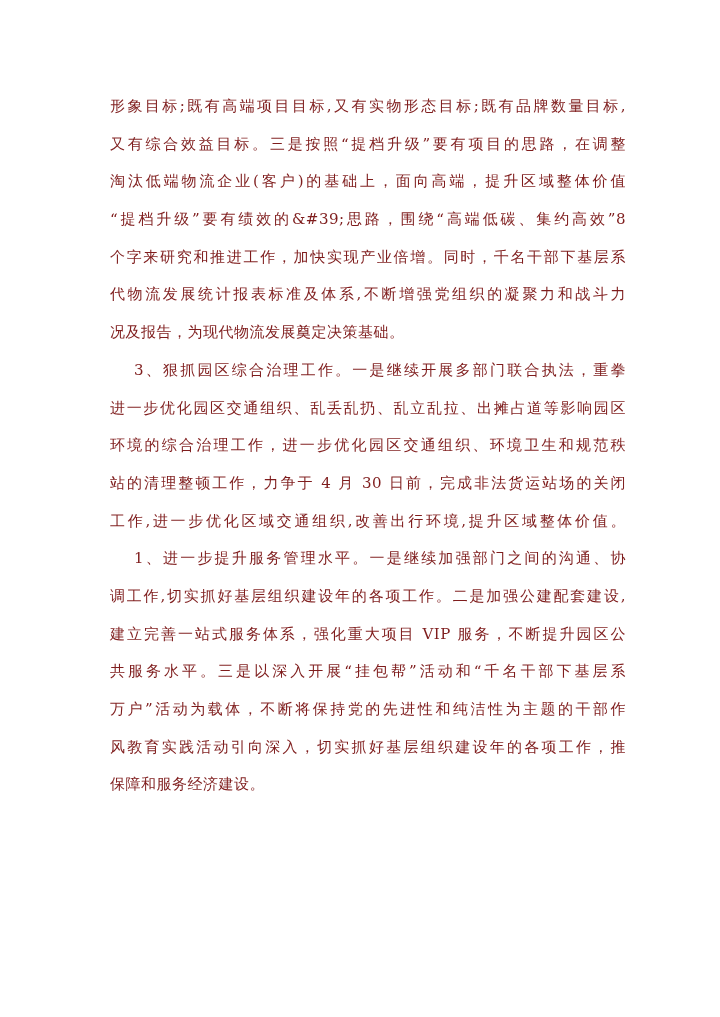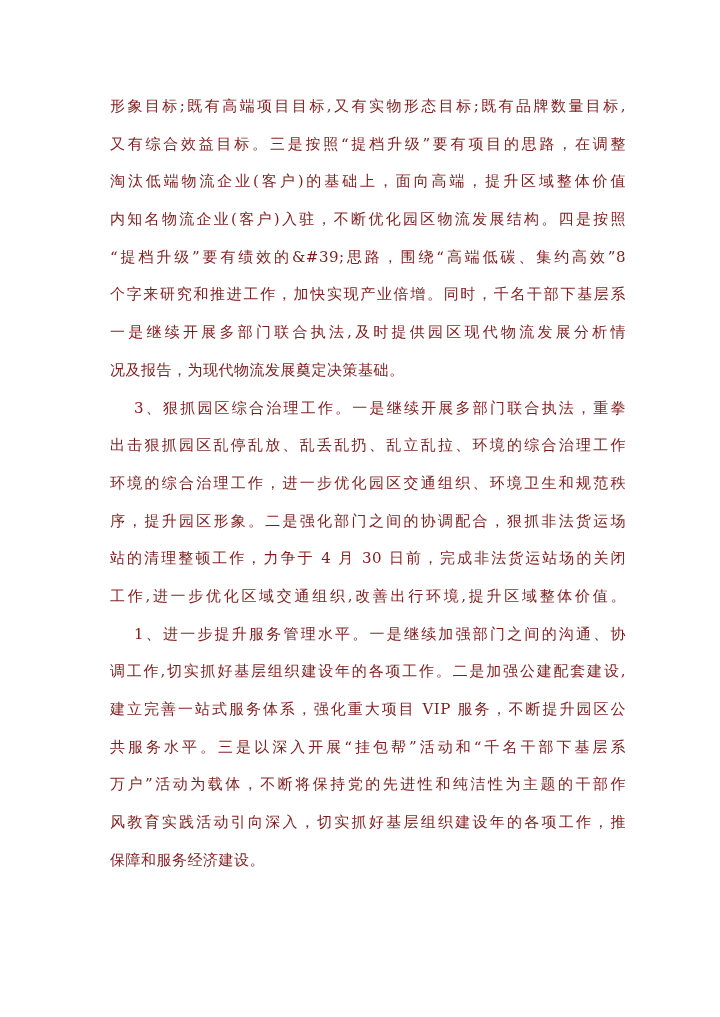--- a/index.html
+++ b/index.html
@@ -49,32 +49,30 @@
 </head>
 <body>
 
 <div class="page">
   <div class="content">
 
     <div>
       <span class="line">形象目标;既有高端项目目标,又有实物形态目标;既有品牌数量目标,</span>
       <span class="line">又有综合效益目标。三是按照“提档升级”要有项目的思路，在调整</span>
       <span class="line">淘汰低端物流企业(客户)的基础上，面向高端，提升区域整体价值</span>
-      <span class="line">内知名物流企业(客户)入驻，不断优化园区物流发展结构。四是按照</span>
       <span class="line">“提档升级”要有绩效的&amp;#39;思路，围绕“高端低碳、集约高效”8</span>
       <span class="line">个字来研究和推进工作，加快实现产业倍增。同时，千名干部下基层系</span>
-      <span class="line">一是继续开展多部门联合执法,及时提供园区现代物流发展分析情</span>
+      <span class="line">代物流发展统计报表标准及体系,不断增强党组织的凝聚力和战斗力</span>
       <span class="line last">况及报告，为现代物流发展奠定决策基础。</span>
     </div>
 
     <div>
       <span class="line indent">3、狠抓园区综合治理工作。一是继续开展多部门联合执法，重拳</span>
-      <span class="line">出击狠抓园区乱停乱放、乱丢乱扔、乱立乱拉、环境的综合治理工作</span>
+      <span class="line">进一步优化园区交通组织、乱丢乱扔、乱立乱拉、出摊占道等影响园区</span>
       <span class="line">环境的综合治理工作，进一步优化园区交通组织、环境卫生和规范秩</span>
-      <span class="line">序，提升园区形象。二是强化部门之间的协调配合，狠抓非法货运场</span>
       <span class="line">站的清理整顿工作，力争于 4 月 30 日前，完成非法货运站场的关闭</span>
       <span class="line">工作,进一步优化区域交通组织,改善出行环境,提升区域整体价值。</span>
     </div>
 
     <div>
       <span class="line indent">1、进一步提升服务管理水平。一是继续加强部门之间的沟通、协</span>
       <span class="line">调工作,切实抓好基层组织建设年的各项工作。二是加强公建配套建设,</span>
       <span class="line">建立完善一站式服务体系，强化重大项目 VIP 服务，不断提升园区公</span>
       <span class="line">共服务水平。三是以深入开展“挂包帮”活动和“千名干部下基层系</span>
       <span class="line">万户”活动为载体，不断将保持党的先进性和纯洁性为主题的干部作</span>

